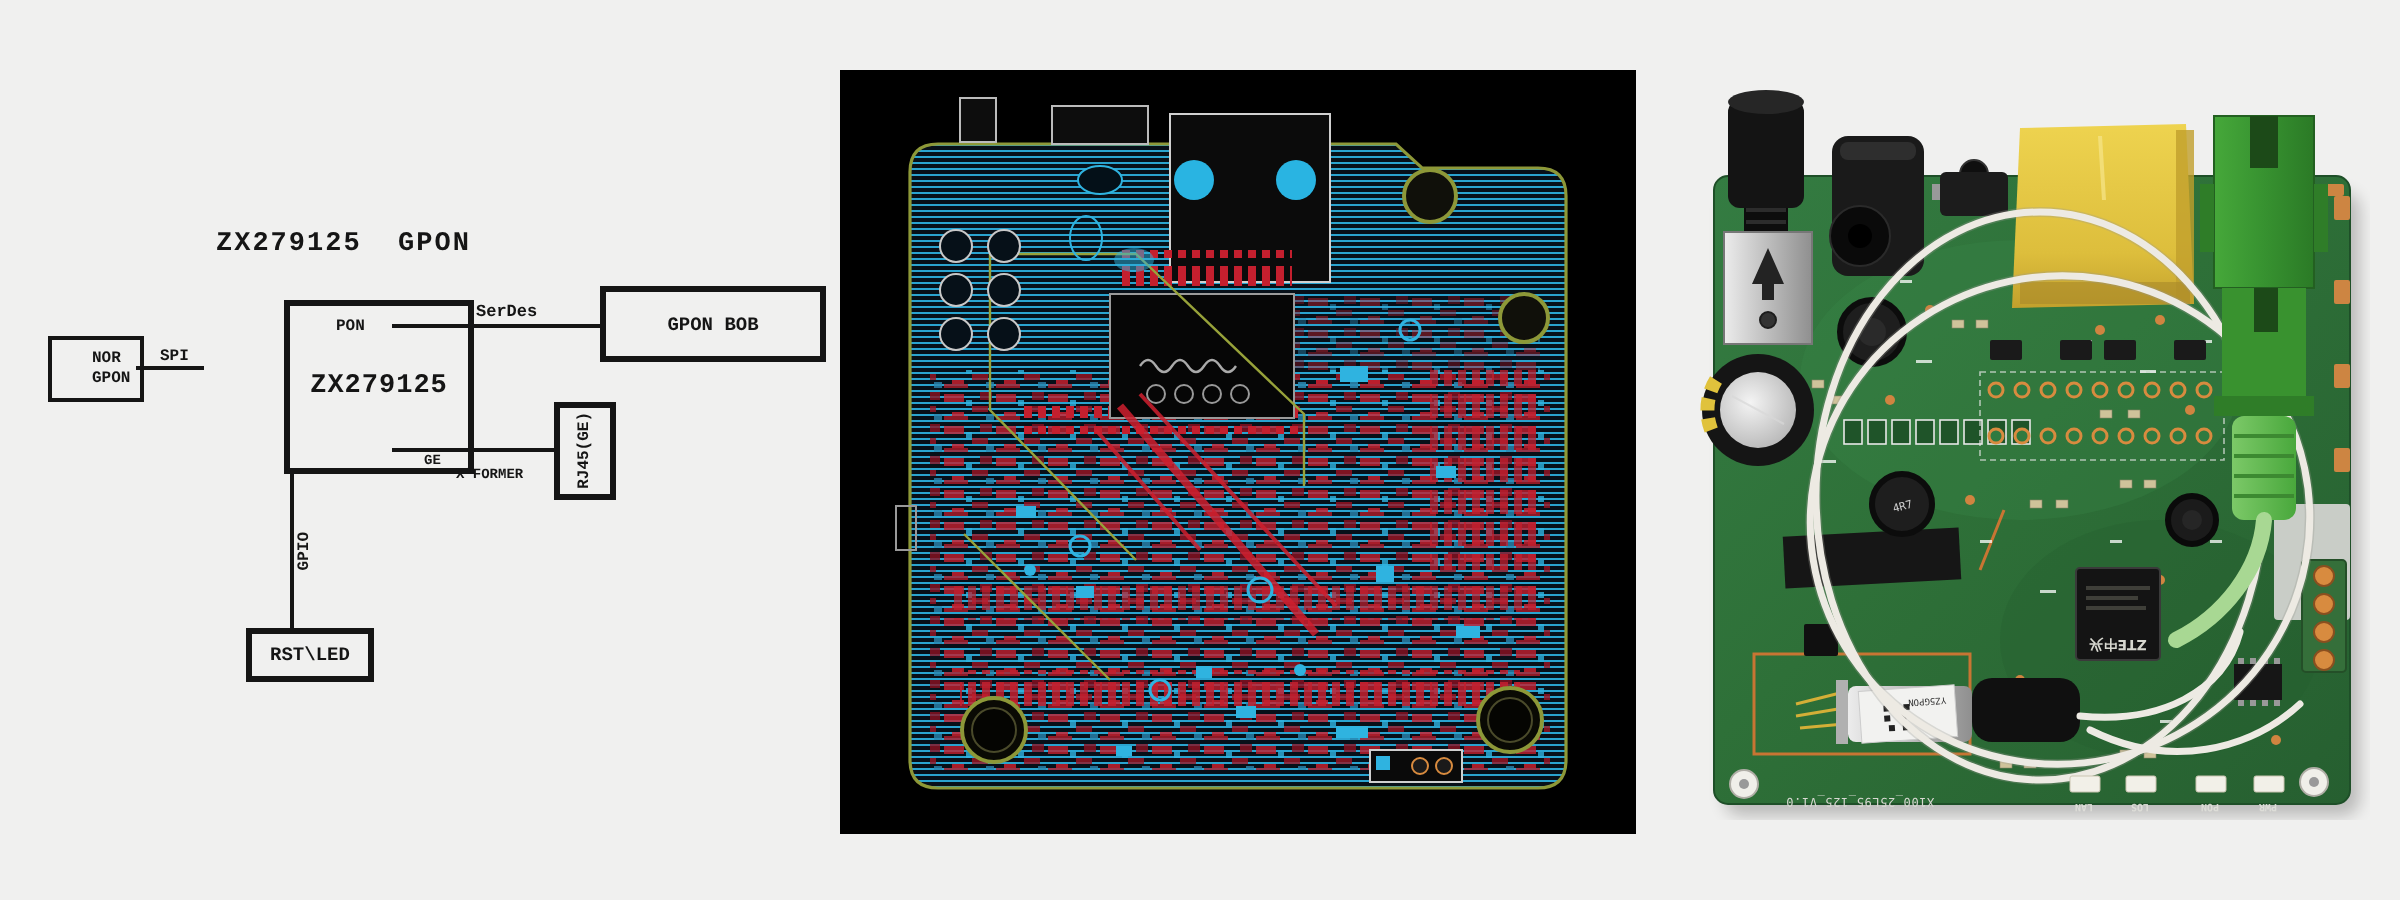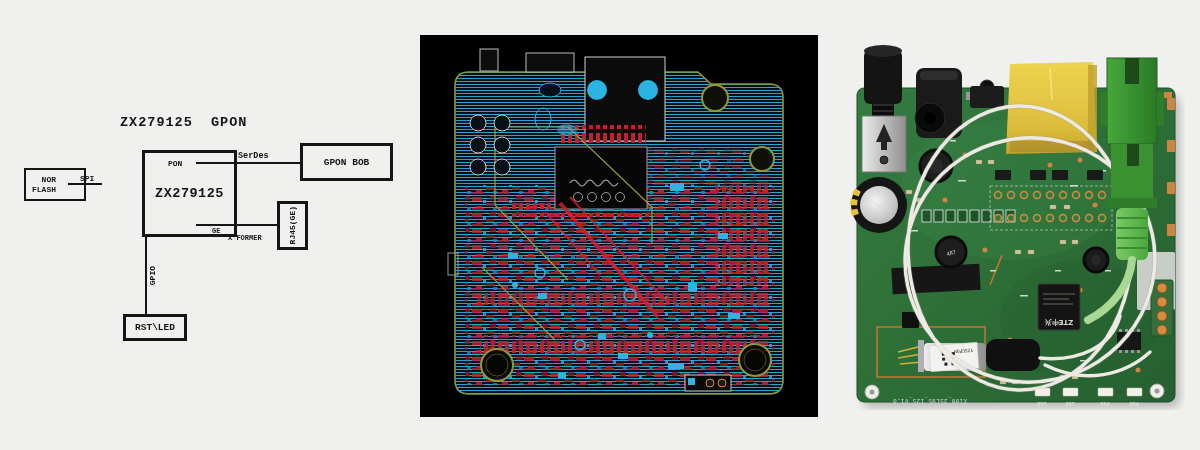--- a/index.html
+++ b/index.html
@@ -16,39 +16,39 @@
   .layout-panel{position:absolute;left:420px;top:35px;width:398px;height:382px;background:#000;}
   .photo-panel{position:absolute;left:850px;top:40px;width:335px;height:370px;}
   svg{display:block;}
 </style>
 </head>
 <body>
 
 <div class="stage">
 
   <div>
-    <div class="dlabel" style="left:108px;top:115px;font-size:13.5px;letter-spacing:1px;margin-left:12px;">ZX279125  GPON</div>
+    <div class="dlabel" style="left:108px;top:115px;font-size:13.5px;letter-spacing:1px;">ZX279125  GPON</div>
 
     <div class="dline" style="left:68px;top:183px;width:34px;height:2px;"></div>
     <div class="dline" style="left:196px;top:162px;width:104px;height:2px;"></div>
     <div class="dline" style="left:196px;top:224px;width:81px;height:2px;"></div>
     <div class="dline" style="left:145px;top:236px;width:2px;height:78px;"></div>
 
     <div class="dbox" style="left:102px;top:150px;width:95px;height:87px;font-size:13.5px;letter-spacing:.5px;margin-left:40px;">
       <span>ZX279125</span>
     </div>
     <div class="dlabel" style="left:168px;top:159px;font-size:8px;">PON</div>
 
-    <div class="dbox" style="left:24px;top:168px;width:62px;height:33px;border-width:2px;font-size:8px;
-         line-height:10px;justify-content:flex-start;padding-left:6px;text-align:right;">
+    <div class="dbox" style="left:24px;top:168px;width:48px;height:33px;border-width:2px;font-size:8px;
+         line-height:10px;justify-content:flex-start;padding-left:20px;text-align:left;">
       <span><span>NOR</span><br>
-      <span>FLASH</span></span>
+      <span>GPON</span></span>
     </div>
 
-    <div class="dbox" style="left:300px;top:143px;width:93px;height:38px;font-size:9.5px;">
+    <div class="dbox" style="left:300px;top:143px;width:113px;height:38px;font-size:9.5px;">
       <span>GPON BOB</span>
     </div>
 
     <div class="dbox" style="left:277px;top:201px;width:31px;height:49px;font-size:8px;">
       <span class="vtext">RJ45(GE)</span>
     </div>
 
     <div class="dbox" style="left:123px;top:314px;width:64px;height:27px;font-size:9.5px;">
       <span>RST\LED</span>
     </div>

